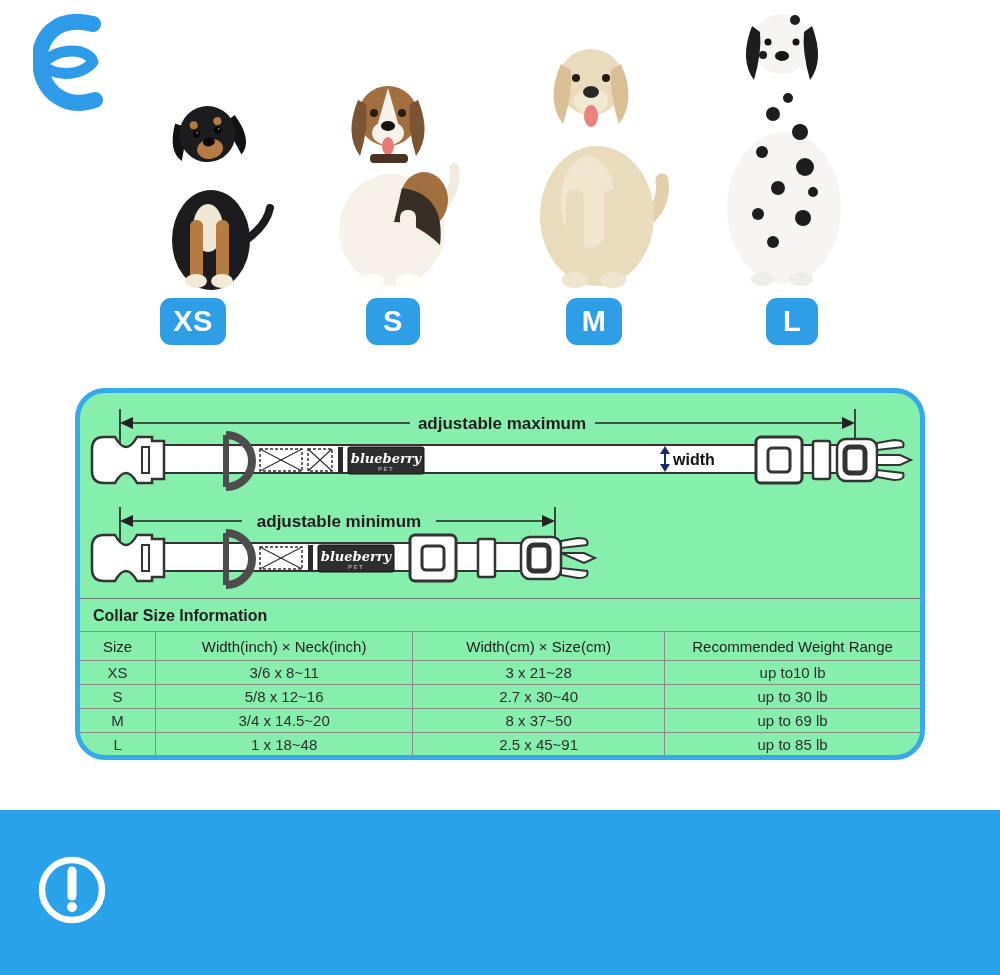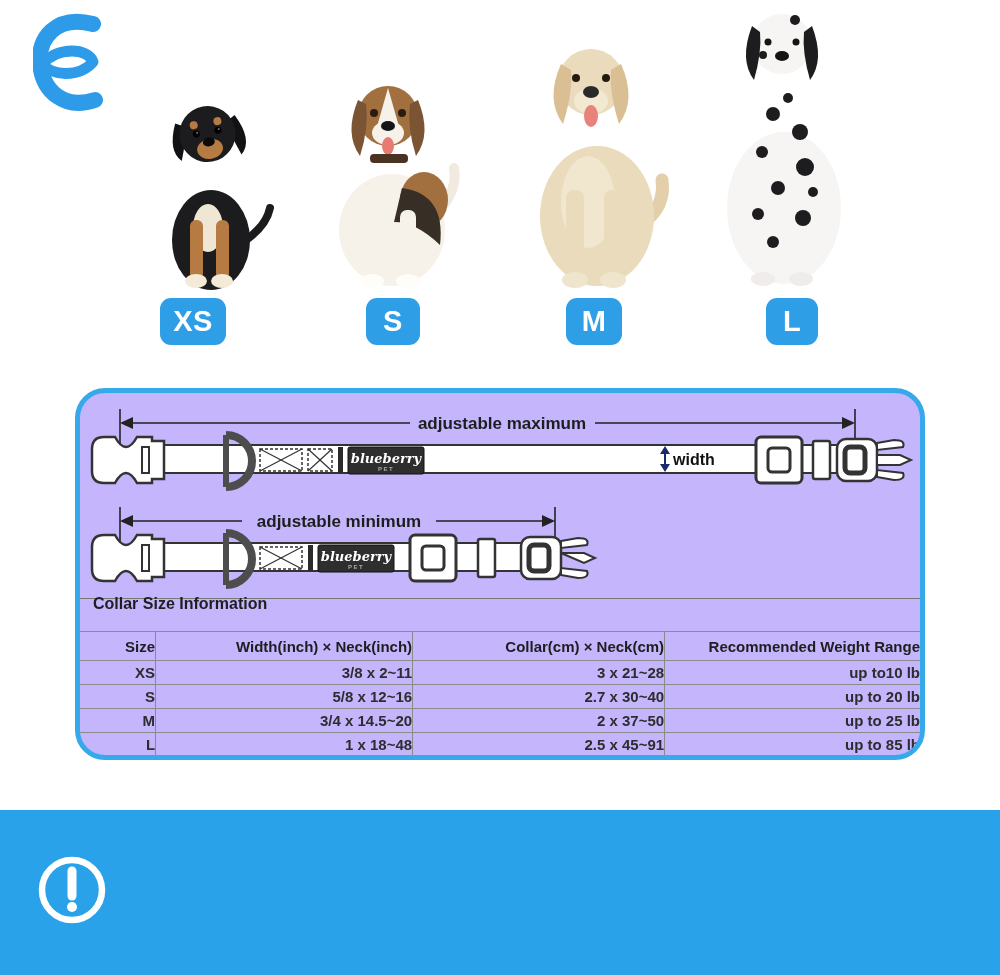--- a/index.html
+++ b/index.html
@@ -6,29 +6,29 @@
   .page{position:relative;width:1000px;height:975px;background:#fff;overflow:hidden;
         font-family:"Liberation Sans",sans-serif;}
   .abs{position:absolute;}
 
   
   .badge{position:absolute;top:298px;height:47px;background:#2E9EE7;border-radius:11px;
          color:#fff;font-weight:bold;font-size:29px;display:flex;align-items:center;
          justify-content:center;letter-spacing:.5px;}
 
   
-  .panel{position:absolute;left:75px;top:388px;width:850px;height:372px;background:#c4b5fd;
+  .panel{position:absolute;left:75px;top:388px;width:850px;height:372px;background:#86efac;
          border:5px solid #35A9EA;border-radius:30px;box-sizing:border-box;overflow:hidden;}
   .panel-divider{position:absolute;left:0;right:0;top:205px;border-top:1.5px solid #777;}
-  .table-title{position:absolute;left:0;right:0;top:195px;height:31px;line-height:31px;
+  .table-title{position:absolute;left:0;right:0;top:207px;height:31px;line-height:31px;
                padding-left:13px;font-size:16px;font-weight:bold;color:#1f1f1f;}
 
   table.sizes{position:absolute;top:238px;left:0;width:840px;border-collapse:collapse;
               table-layout:fixed;font-size:15px;color:#2d2d2d;}
-  table.sizes th,table.sizes td{border:1px solid #8a8a8a;text-align:right;font-weight:bold;
+  table.sizes th,table.sizes td{border:1px solid #8a8a8a;text-align:center;font-weight:normal;
               padding:0;}
   table.sizes th{height:28px;color:#1e1e1e;}
   table.sizes td{height:23px;}
   table.sizes th:first-child,table.sizes td:first-child{border-left:none;}
   table.sizes th:last-child,table.sizes td:last-child{border-right:none;}
   table.sizes tr:last-child td{border-bottom:none;}
   col.c-size{width:9%;} col.c-inch{width:30.6%;} col.c-cm{width:30%;} col.c-wt{width:30.4%;}
 
   
   .dim-label{font:bold 17px "Liberation Sans",sans-serif;fill:#1e1e1e;}
@@ -242,40 +242,40 @@
       <colgroup>
           <col class="c-size">
           <col class="c-inch">
           <col class="c-cm">
           <col class="c-wt">
         </colgroup>
       <tbody>
           <tr>
         <th>Size</th>
         <th>Width(inch) × Neck(inch)</th>
-        <th>Collar(cm) × Neck(cm)</th>
+        <th>Width(cm) × Size(cm)</th>
         <th>Recommended Weight Range</th>
       </tr>
       <tr>
         <td>XS</td>
-        <td>3/8 x 2~11</td>
+        <td>3/6 x 8~11</td>
         <td>3 x 21~28</td>
         <td>up to10 lb</td>
       </tr>
       <tr>
         <td>S</td>
         <td>5/8 x 12~16</td>
         <td>2.7 x 30~40</td>
-        <td>up to 20 lb</td>
+        <td>up to 30 lb</td>
       </tr>
       <tr>
         <td>M</td>
         <td>3/4 x 14.5~20</td>
-        <td>2 x 37~50</td>
-        <td>up to 25 lb</td>
+        <td>8 x 37~50</td>
+        <td>up to 69 lb</td>
       </tr>
       <tr>
         <td>L</td>
         <td>1 x 18~48</td>
         <td>2.5 x 45~91</td>
         <td>up to 85 lb</td>
       </tr>
     </tbody>
       </table>
   </div>

